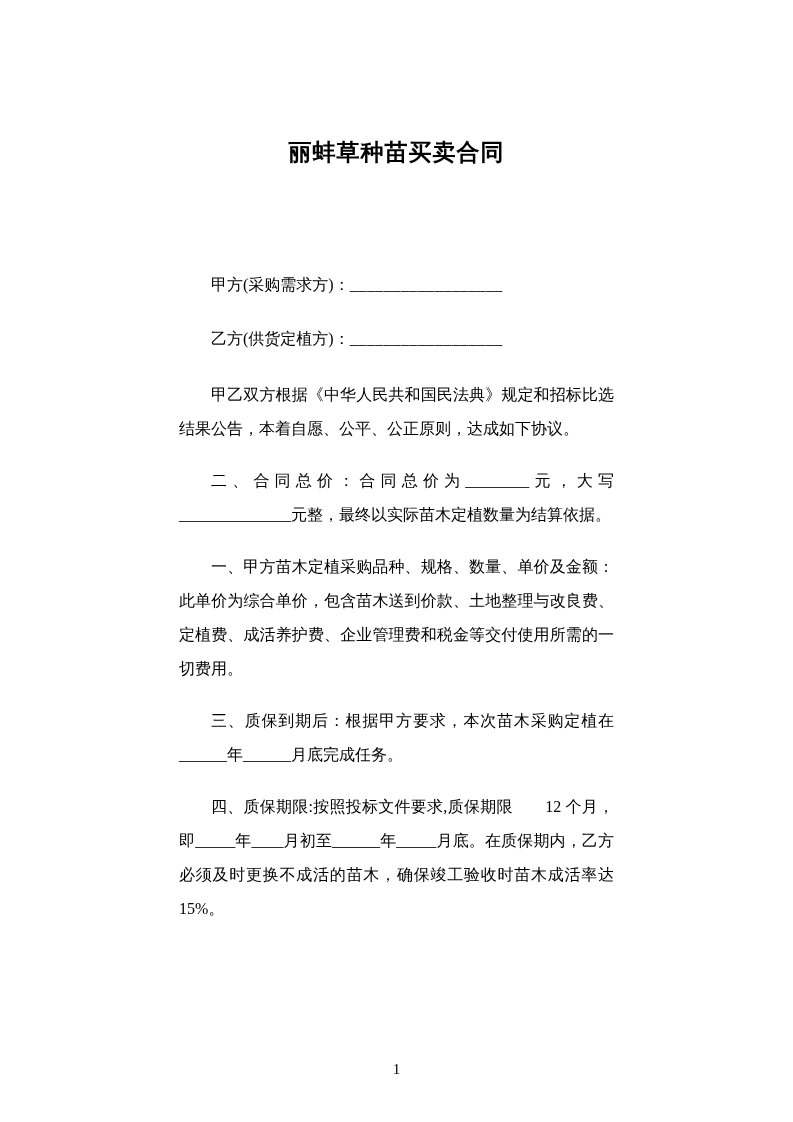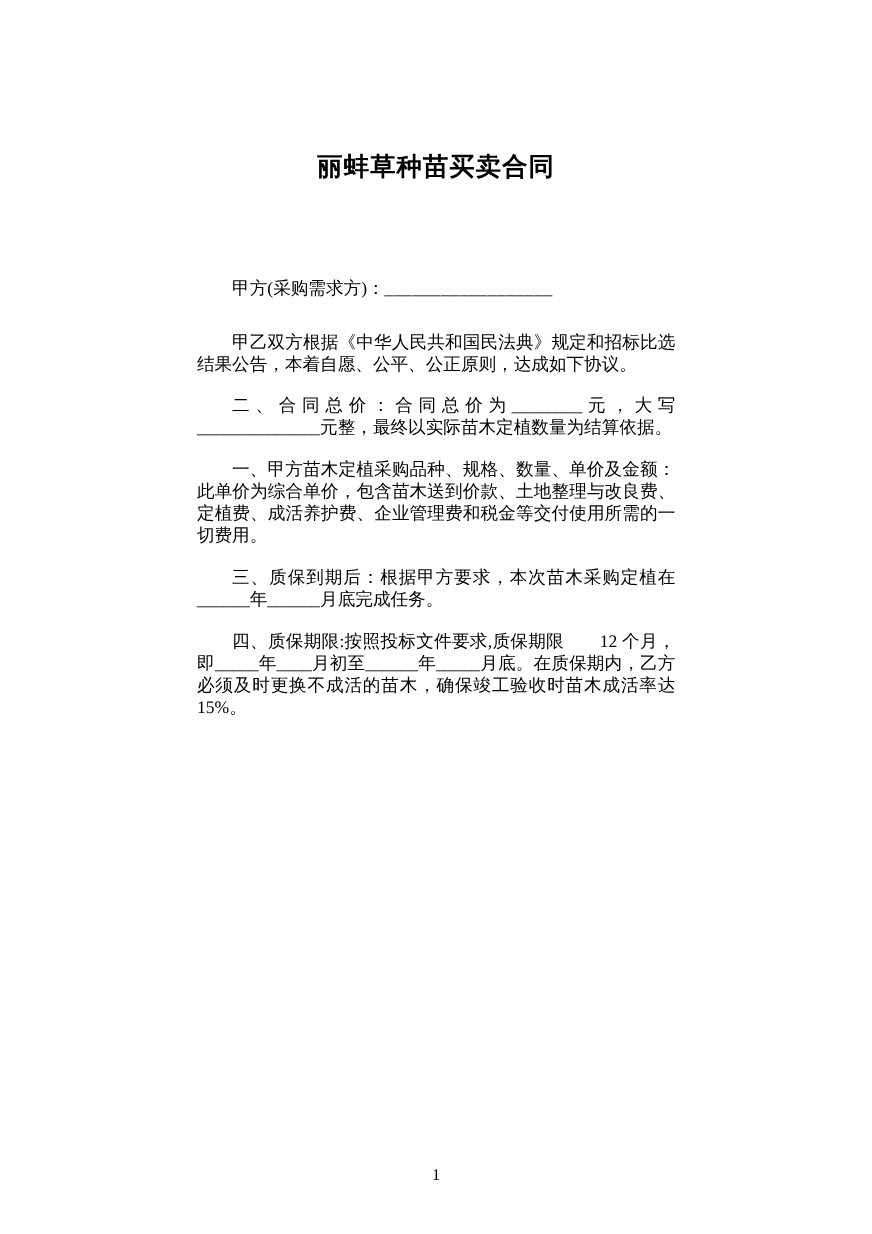--- a/index.html
+++ b/index.html
@@ -23,35 +23,35 @@
     margin: 0;
     padding-top: 138px;
     text-align: center;
     font-family: "DejaVu Sans", "Liberation Sans", sans-serif;
     font-weight: bold;
     font-size: 23px;
     letter-spacing: 1px;
     line-height: 1.3;
   }
   .body-block {
-    margin-top: 80px;
+    margin-top: 102px;
   }
   .party-line {
     font-size: 16px;
     line-height: 30px;
     text-indent: 2em;
     margin: 0 0 24px 0;
     white-space: pre-wrap;
   }
   .blank {
     letter-spacing: 0.5px;
   }
   .para {
     font-size: 16px;
-    line-height: 20px;
+    line-height: 34px;
     text-align: justify;
     text-indent: 2em;
     margin: 0 0 18px 0;
     white-space: pre-wrap;
   }
   .page-number {
     position: absolute;
     left: 0;
     right: 0;
     bottom: 44px;
@@ -65,20 +65,21 @@
 <body>
 
 <div class="page">
 
   <h1 class="title">丽蚌草种苗买卖合同</h1>
 
   <div class="body-block">
 
     <div class="party-line"><span>甲方(采购需求方)：</span><span class="blank">__________________</span></div>
 
+    <div class="party-line"><span>乙方(供货定植方)：</span><span class="blank">__________________</span></div>
 
     <p class="para">甲乙双方根据《中华人民共和国民法典》规定和招标比选结果公告，本着自愿、公平、公正原则，达成如下协议。</p>
 
     <p class="para">二、合同总价：合同总价为________元，大写______________元整，最终以实际苗木定植数量为结算依据。</p>
 
     <p class="para">一、甲方苗木定植采购品种、规格、数量、单价及金额：此单价为综合单价，包含苗木送到价款、土地整理与改良费、定植费、成活养护费、企业管理费和税金等交付使用所需的一切费用。</p>
 
     <p class="para">三、质保到期后：根据甲方要求，本次苗木采购定植在______年______月底完成任务。</p>
 
     <p class="para">四、质保期限:按照投标文件要求,质保期限　　12 个月，即_____年____月初至______年_____月底。在质保期内，乙方必须及时更换不成活的苗木，确保竣工验收时苗木成活率达 15%。</p>

